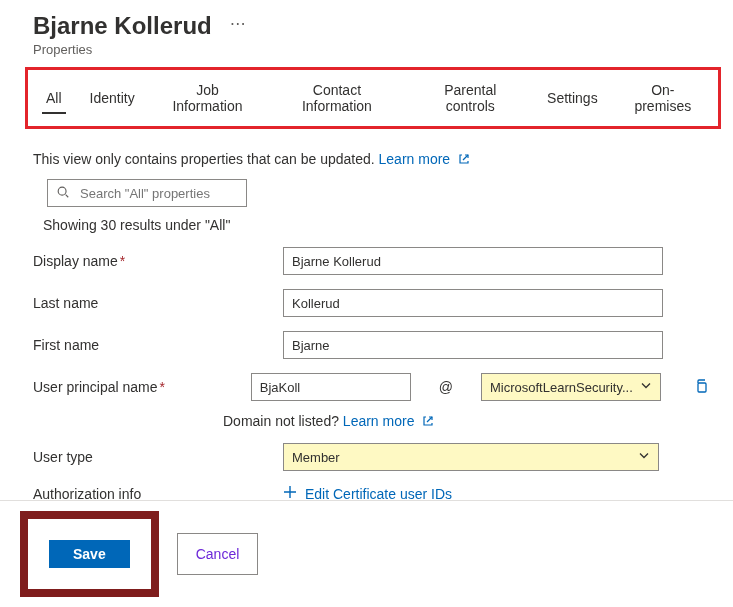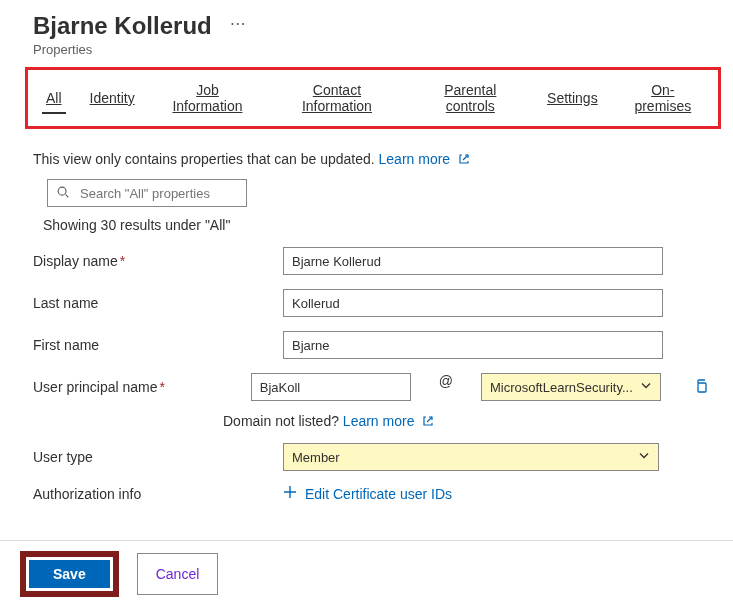--- a/index.html
+++ b/index.html
@@ -26,21 +26,20 @@
   .highlight-tabs { border: 3px solid #e3242b; margin: 0 -8px; padding: 2px 4px; }
   .tabs { display: flex; align-items: center; gap: 0; }
   .tab {
     font-size: 14px;
     color: #323130;
     padding: 10px 14px;
     background: none;
     border: none;
     cursor: pointer;
     position: relative;
-    text-decoration: underline;
   }
   .tab.active { color: #323130; }
   .tab.active::after {
     content: "";
     position: absolute;
     left: 10px; right: 10px; bottom: 2px;
     height: 2px;
     background: #323130;
   }
   .note { margin: 22px 0 12px 0; font-size: 14px; }
@@ -59,21 +58,21 @@
     width: 380px;
     height: 28px;
     border: 1px solid #8a8886;
     padding: 0 8px;
     font-size: 13px;
     font-family: inherit;
     color: #323130;
     outline: none;
     background: #fff;
   }
-  .upn-row { display:flex; gap:28px; }
+  .upn-row { display:flex; align-items:center; gap:28px; }
   .upn-local { width: 160px; }
   .at { font-size: 14px; }
   .select {
     width: 180px;
     height: 28px;
     border: 1px solid #8a8886;
     padding: 0 28px 0 8px;
     font-size: 13px;
     background: #fef9c3;
     position: relative;
@@ -96,21 +95,21 @@
   .footer {
     position: absolute;
     left: 0; right: 0; bottom: 0;
     border-top: 1px solid #e1dfdd;
     padding: 10px 20px;
     display: flex;
     align-items: center;
     gap: 18px;
     background:#fff;
   }
-  .highlight-save { border: 6px solid #7f1d1d; padding: 3px; display:inline-block; }
+  .highlight-save { border: 8px solid #7f1d1d; padding: 21px; display:inline-block; }
   .btn-primary {
     background: #0067b8;
     color: #fff;
     border: none;
     font-size: 14px;
     font-weight: 600;
     padding: 6px 24px;
     cursor: pointer;
   }
   .btn-secondary {

